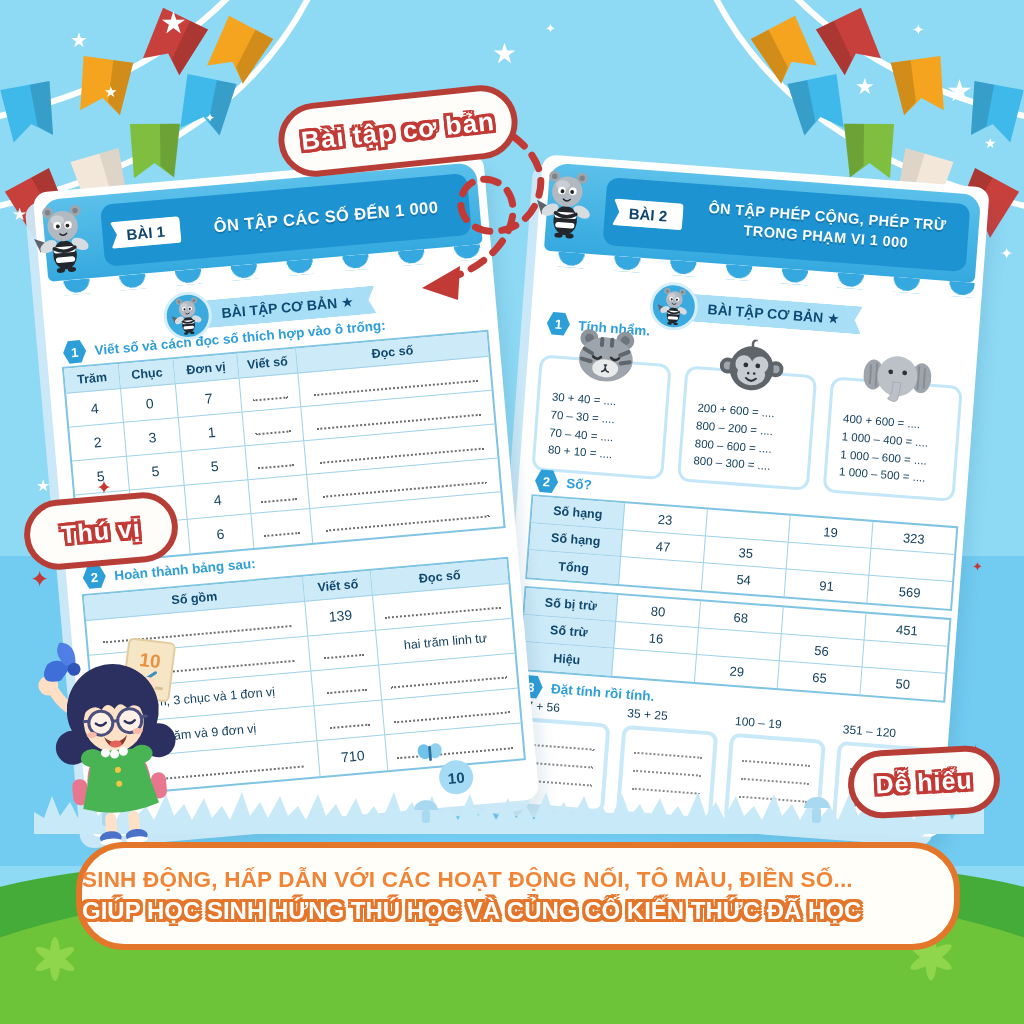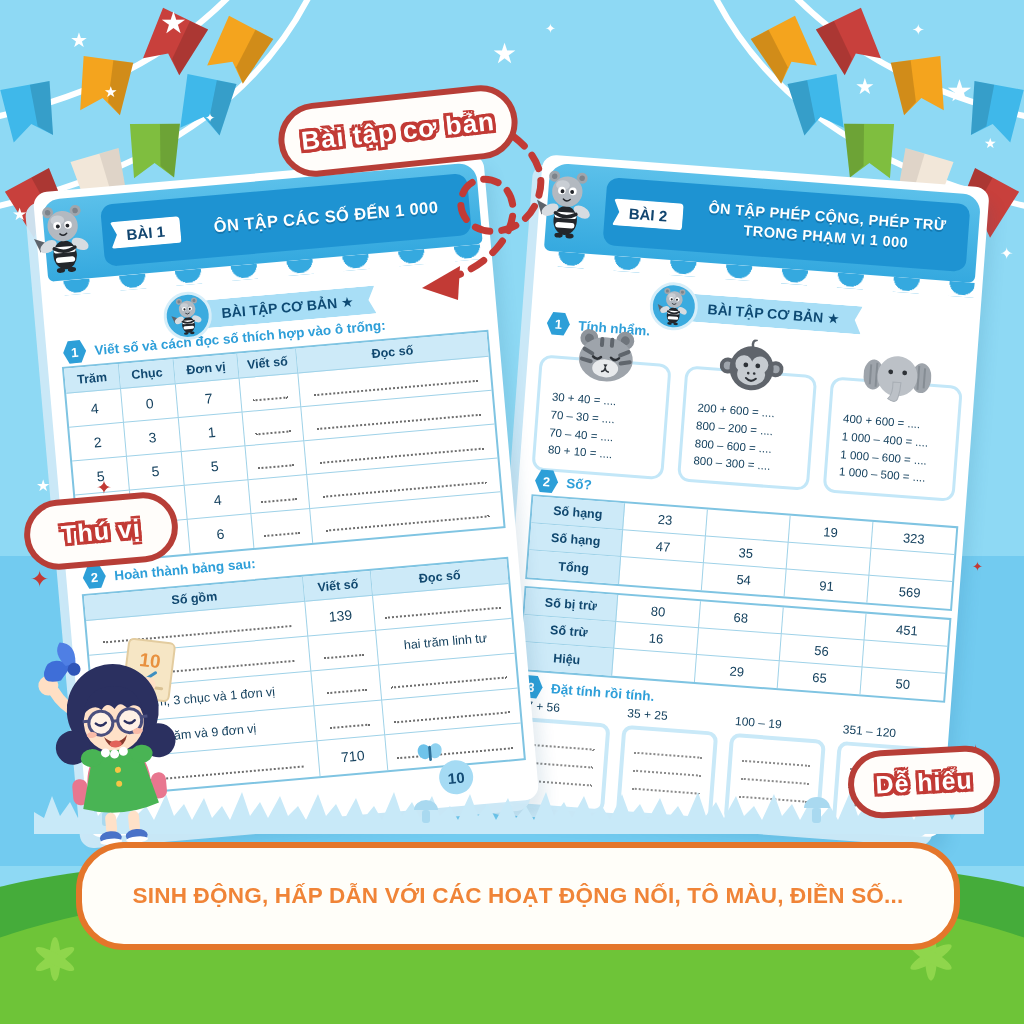--- a/index.html
+++ b/index.html
@@ -111,21 +111,21 @@
 
   
   .grass-global{position:absolute;left:34px;top:772px;width:950px;height:62px;z-index:5;}
   .hill{position:absolute;z-index:6;}
   .hill.dark{left:-60px;right:-60px;top:848px;height:180px;background:#45AC3A;
     border-radius:50% 50% 0 0/70px 70px 0 0;}
   .hill.light{left:-90px;right:-90px;top:876px;height:200px;background:#6EC438;
     border-radius:50% 50% 0 0/130px 130px 0 0;}
   .banner{position:absolute;left:76px;top:842px;width:872px;height:96px;background:#FFFEF9;
     border:6px solid #E4762B;border-radius:48px;z-index:9;display:flex;flex-direction:column;
-    align-items:center;justify-content:center;gap:4px;}
+    align-items:flex-start;justify-content:center;gap:4px;}
   .banner .l1{color:#F08437;font-weight:800;font-size:22.5px;letter-spacing:.2px;white-space:nowrap;}
   .banner .l2{color:#fff;font-weight:800;font-size:24px;white-space:nowrap;
     text-shadow:-3px -3px 0 #E4762B,3px -3px 0 #E4762B,-3px 3px 0 #E4762B,3px 3px 0 #E4762B,
       -3px 0 0 #E4762B,3px 0 0 #E4762B,0 -3px 0 #E4762B,0 3px 0 #E4762B;}
 
   .girl{position:absolute;left:20px;top:626px;z-index:8;transform:rotate(-5deg);}
 </style>
 </head>
 <body>
 
@@ -668,15 +668,16 @@
   <svg class="clover" style="left:902px;top:928px" width="58" height="58" viewBox="0 0 54 54">
     <g fill="#8FD64C">
         <ellipse cx="27" cy="27" rx="5.5" ry="22"></ellipse>
         <ellipse cx="27" cy="27" rx="5.5" ry="22" transform="rotate(60 27 27)"></ellipse>
         <ellipse cx="27" cy="27" rx="5.5" ry="22" transform="rotate(120 27 27)"></ellipse>
       </g>
   </svg>
 
   <div class="banner">
     <div class="l1">SINH ĐỘNG, HẤP DẪN VỚI CÁC HOẠT ĐỘNG NỐI, TÔ MÀU, ĐIỀN SỐ...</div>
+    <div class="l2">GIÚP HỌC SINH HỨNG THÚ HỌC VÀ CỦNG CỐ KIẾN THỨC ĐÃ HỌC</div>
   </div>
 
 </div>
 
 </body></html>

